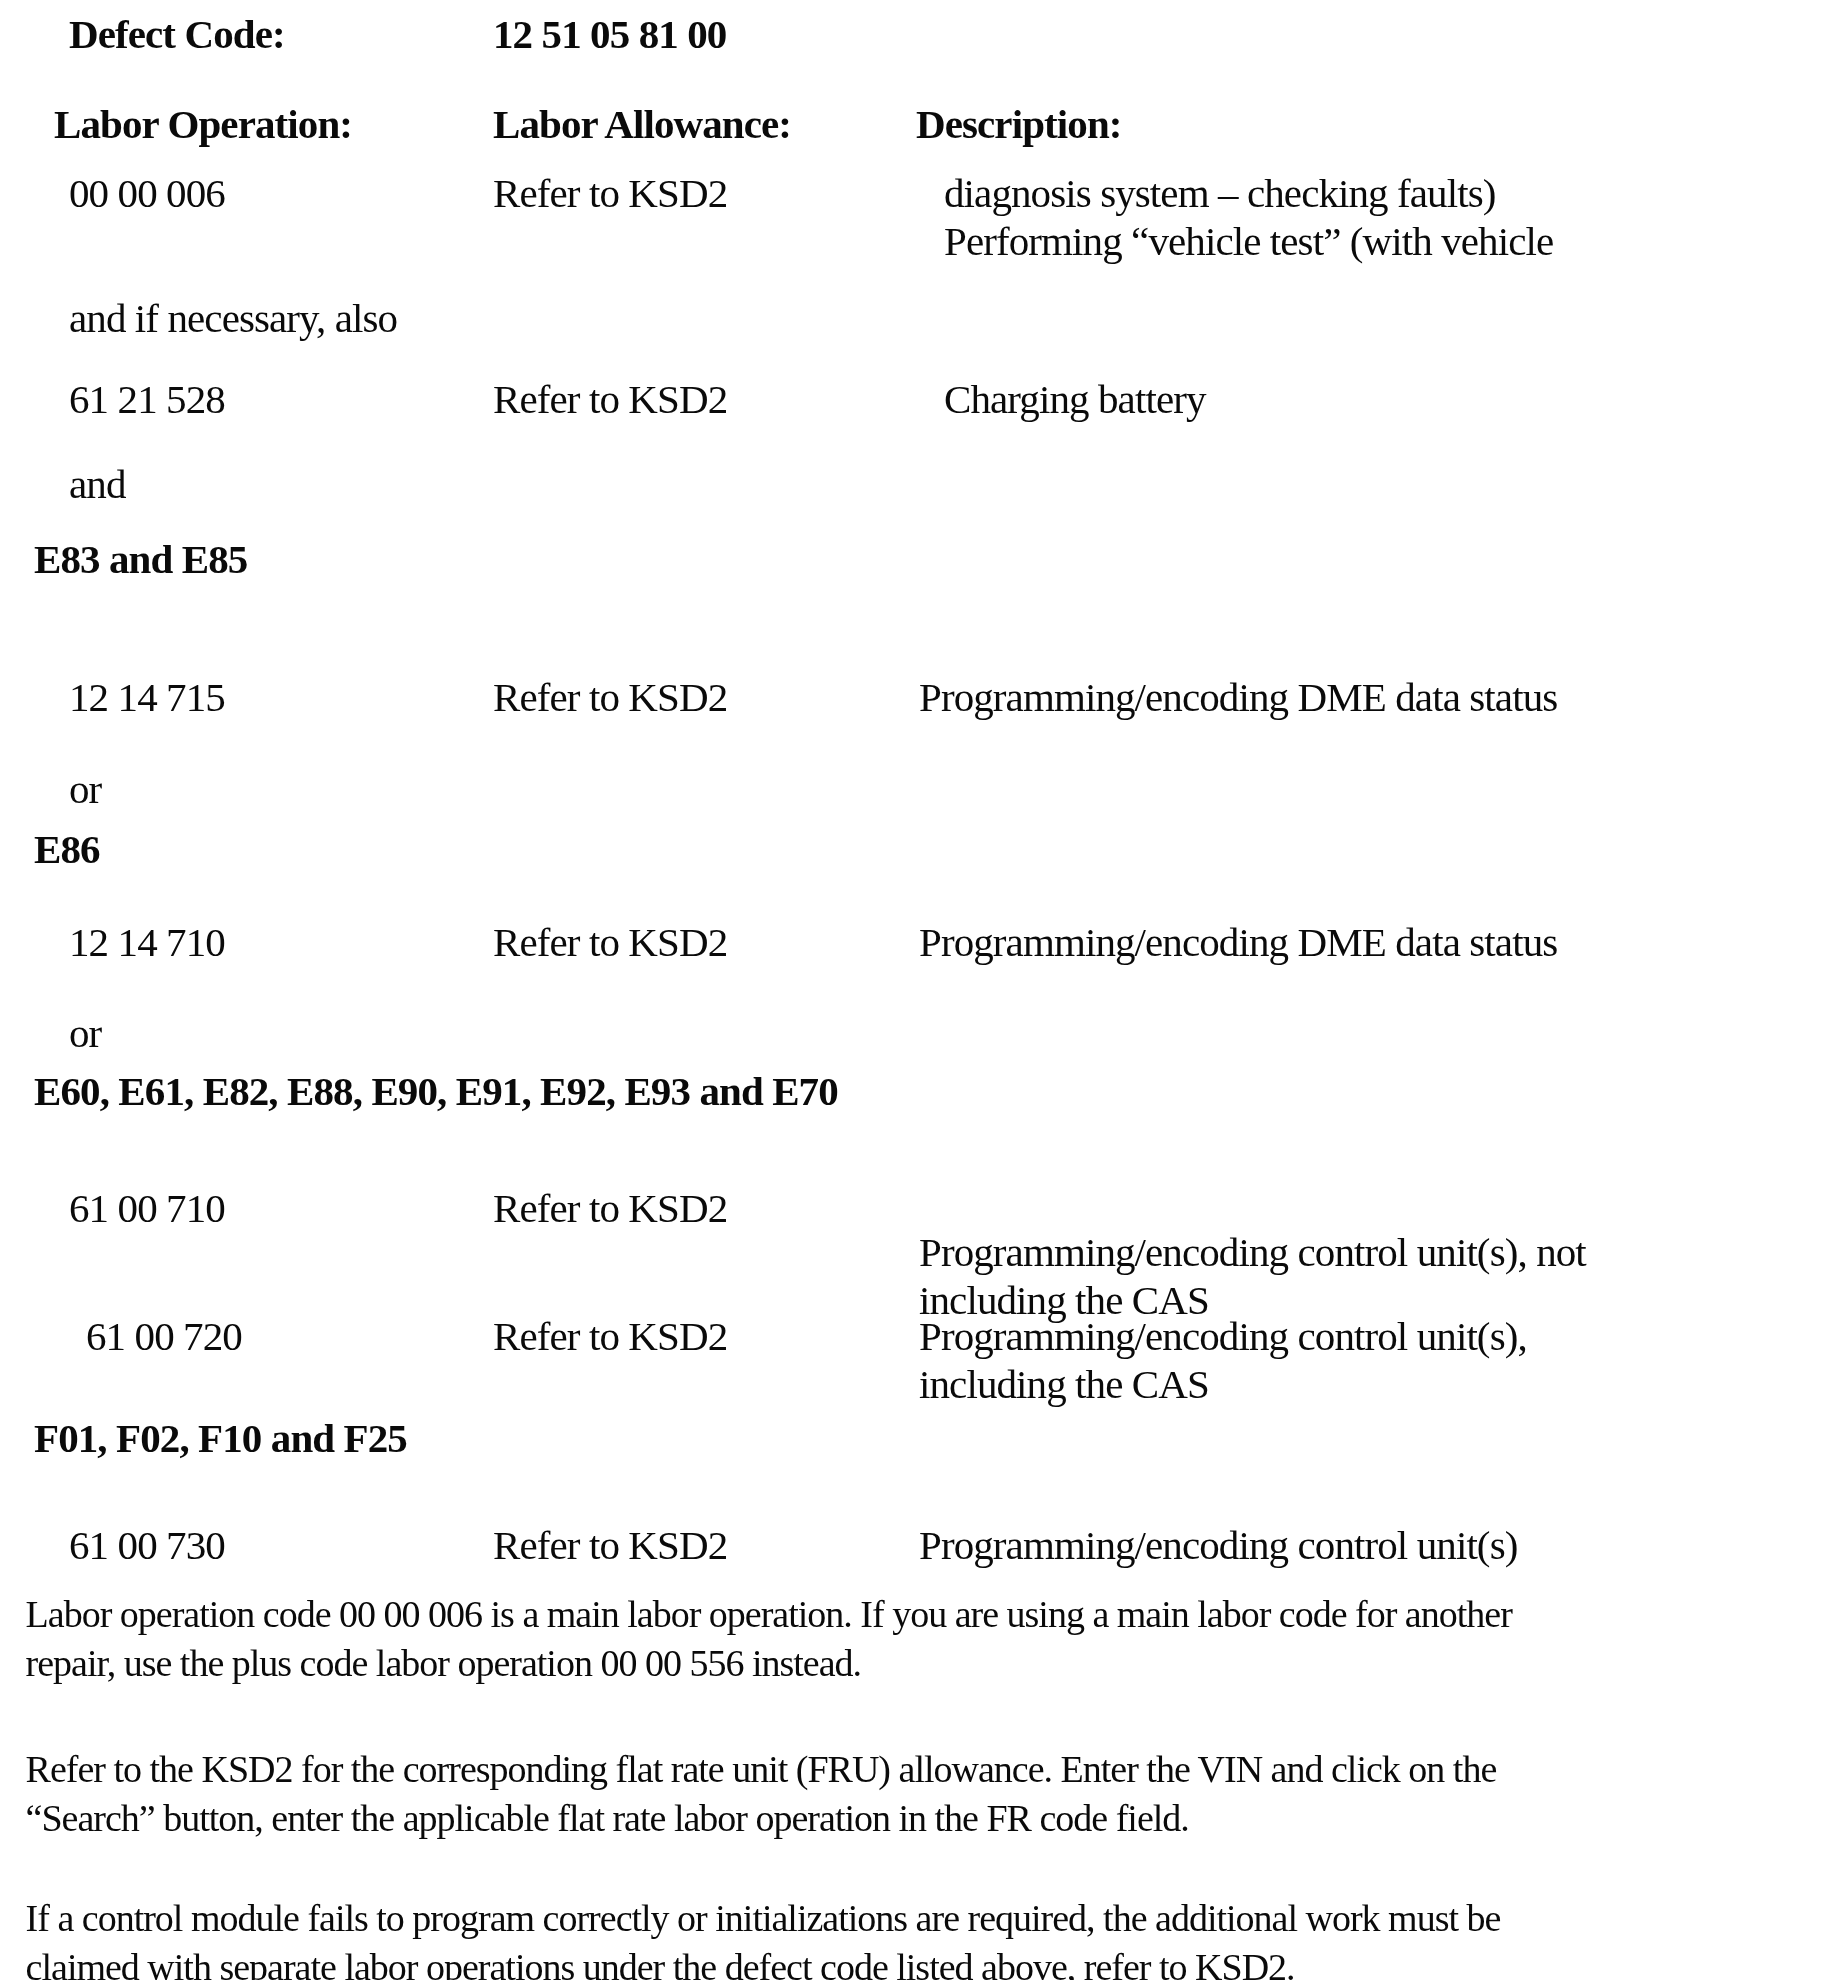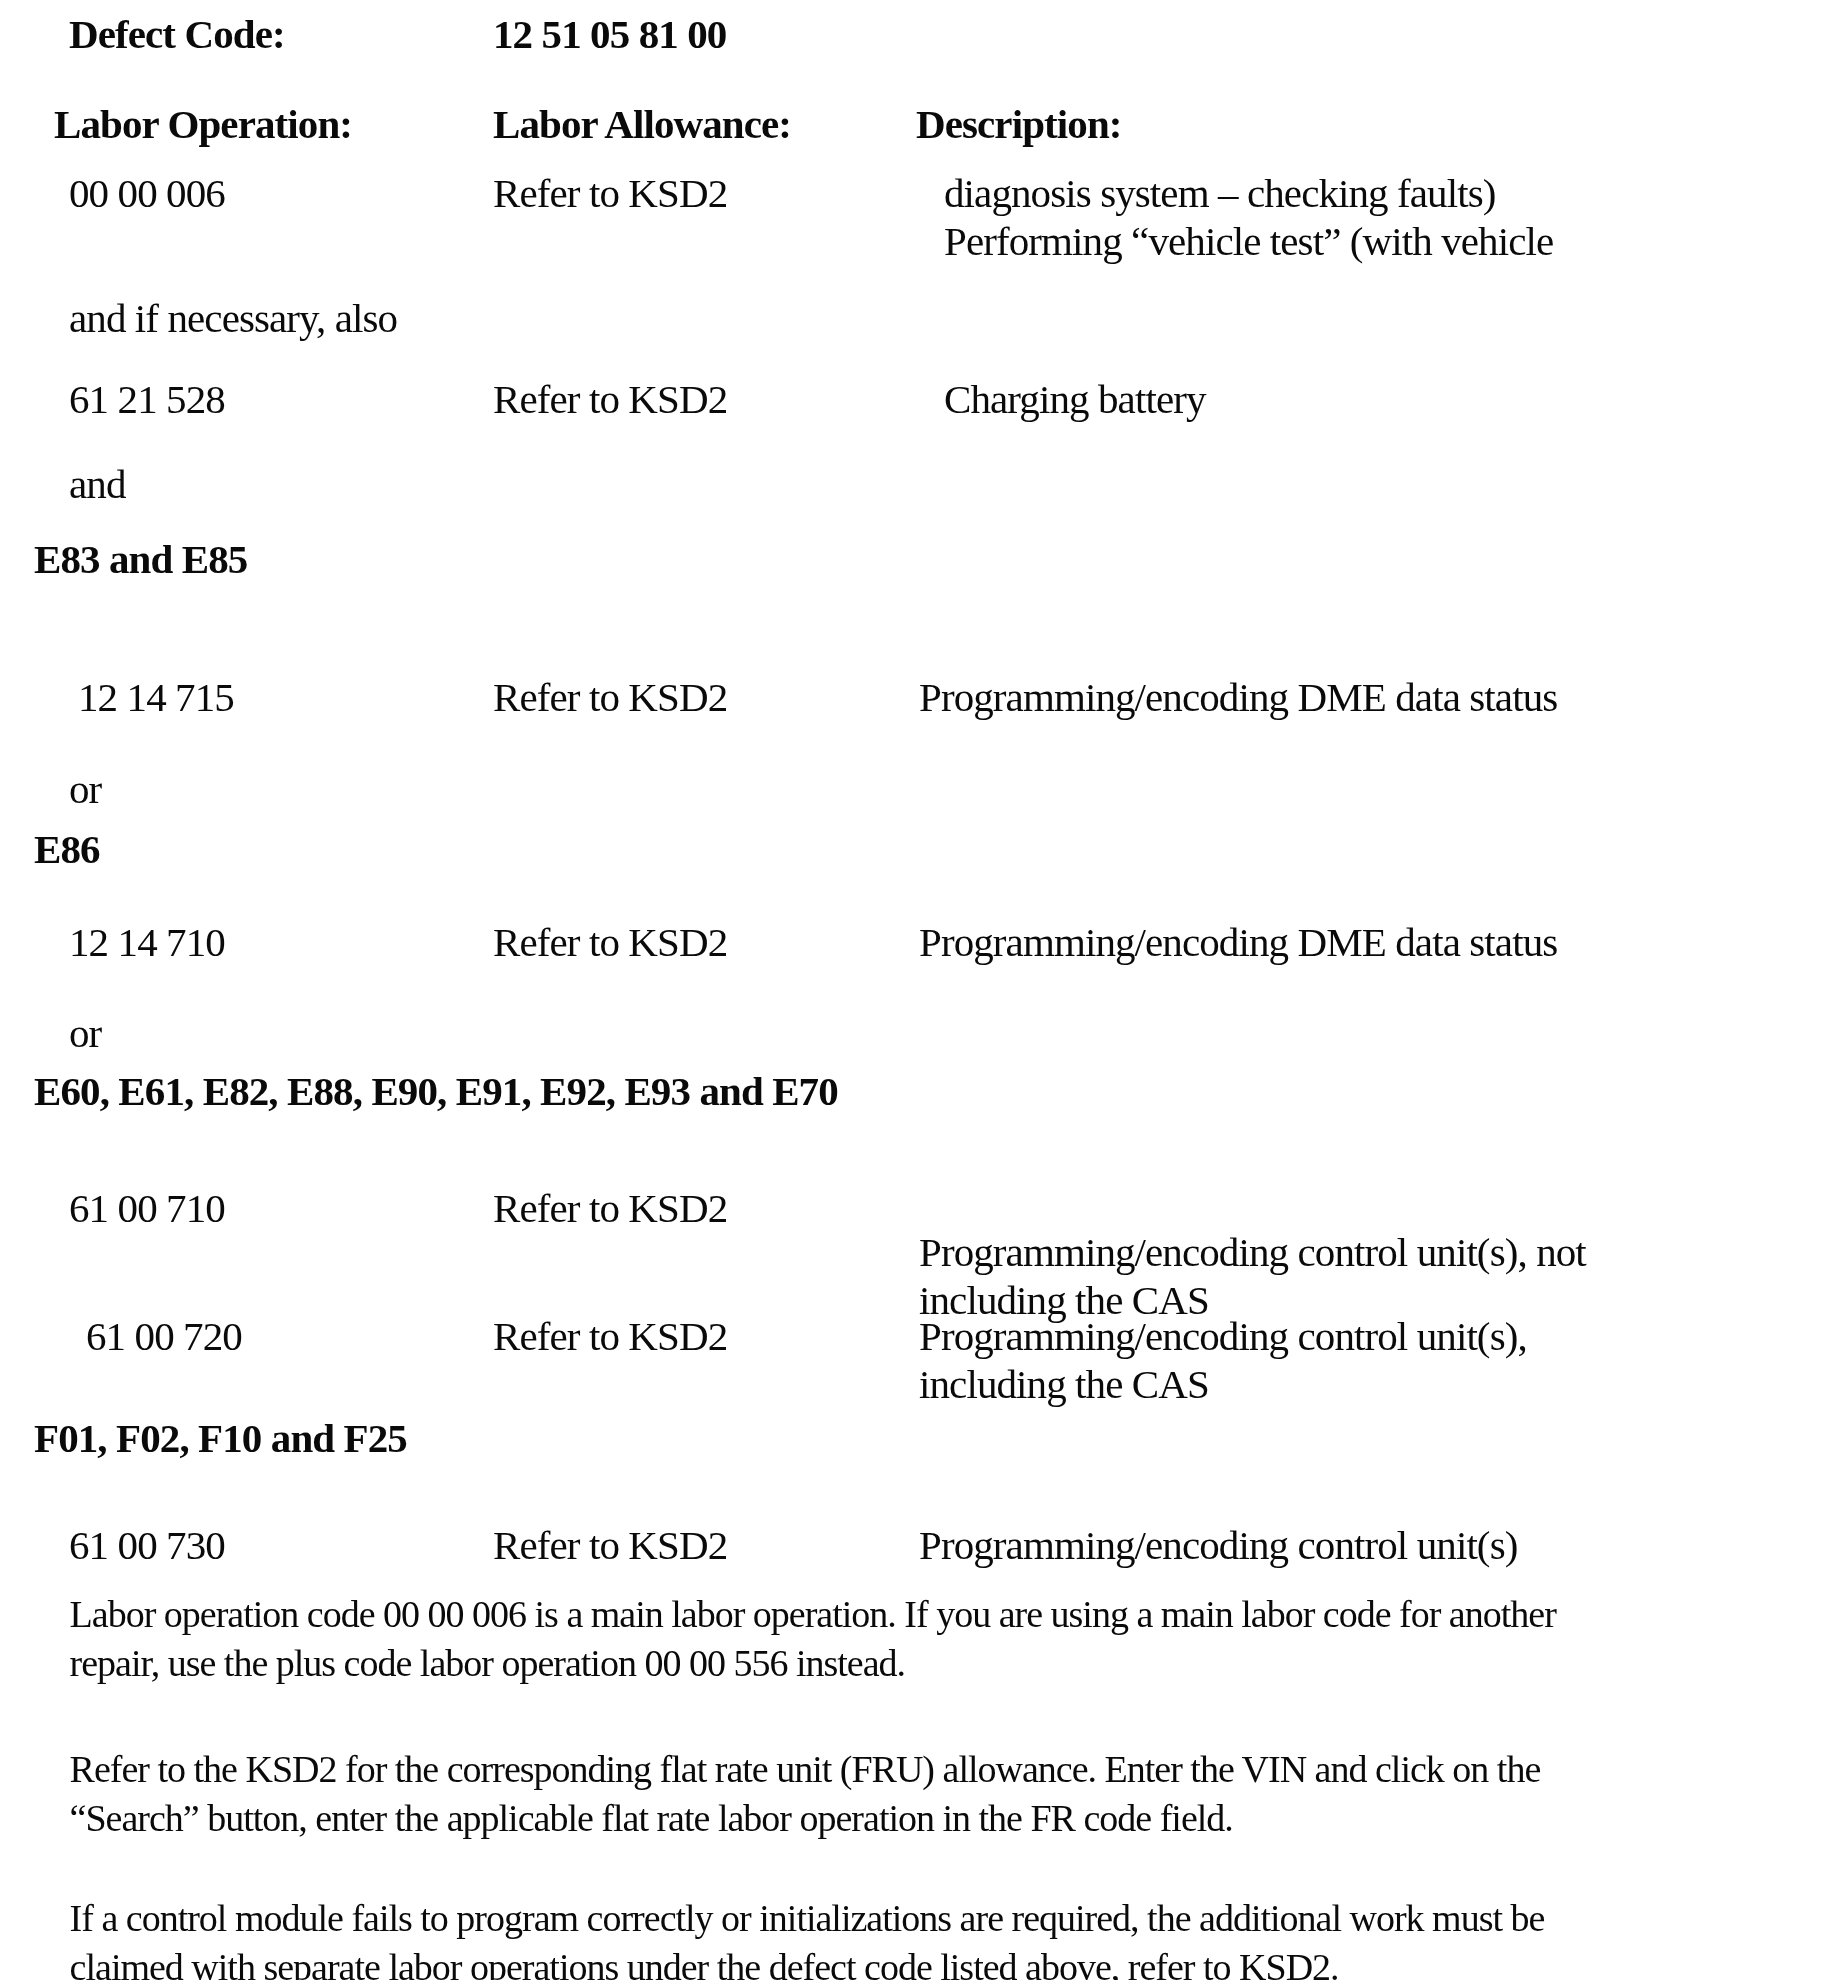--- a/index.html
+++ b/index.html
@@ -32,21 +32,20 @@
   }
   .desc .dline {
     white-space: nowrap;
     line-height: 48px;
   }
   .para {
     position: absolute;
     font-size: 38px;
     line-height: 49px;
     letter-spacing: -1px;
-    margin-left: 44px;
   }
   .para .pline { white-space: nowrap; }
 </style>
 </head>
 <body>
 
 <div class="page">
 
   <span class="cell b" style="top:10.2px;left:49px">Defect Code:</span>
   <span class="cell b" style="top:10.2px;left:473px">12 51 05 81 00</span>
@@ -67,21 +66,21 @@
   <span class="cell" style="top:375px;left:49px">61 21 528</span>
   <span class="cell" style="top:375px;left:473px">Refer to KSD2</span>
   <div class="cell desc" style="top:375px;left:924px">
     <div class="dline">Charging battery</div>
   </div>
 
   <span class="cell" style="top:460px;left:49px">and</span>
 
   <span class="model" style="top:535px;left:34px">E83 and E85</span>
 
-  <span class="cell" style="top:673px;left:58px">12 14 715</span>
+  <span class="cell" style="top:673px;left:49px">12 14 715</span>
   <span class="cell" style="top:673px;left:473px">Refer to KSD2</span>
   <div class="cell desc" style="top:673px;left:899px">
     <div class="dline">Programming/encoding DME data status</div>
   </div>
 
   <span class="cell" style="top:765px;left:49px">or</span>
 
   <span class="model" style="top:825px;left:34px">E86</span>
 
   <span class="cell" style="top:918px;left:49px">12 14 710</span>

